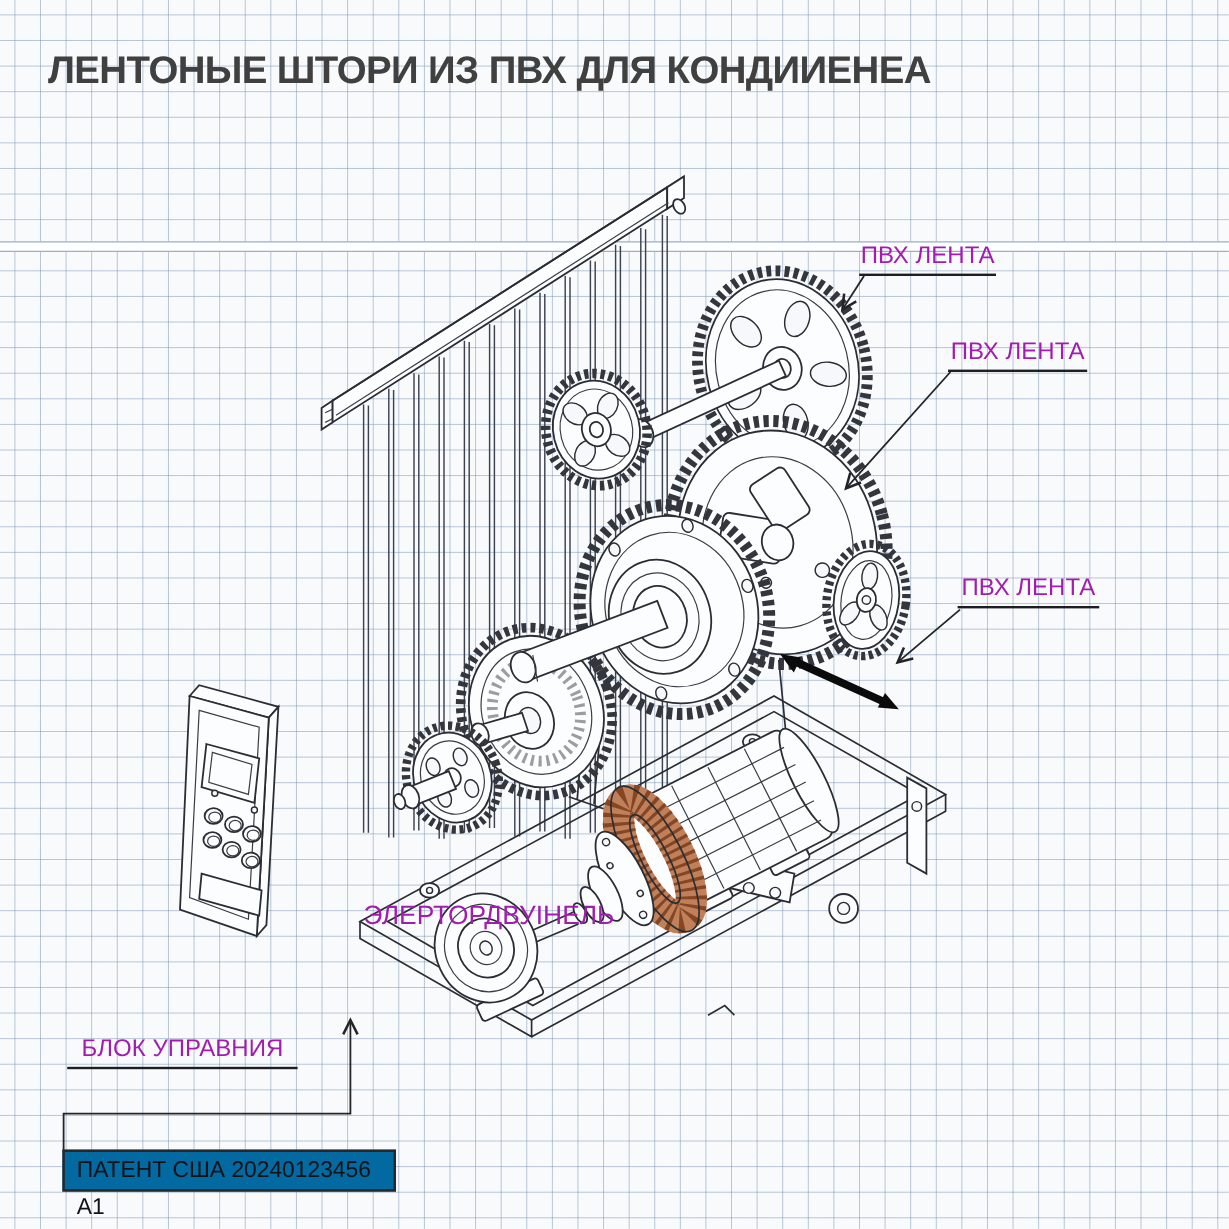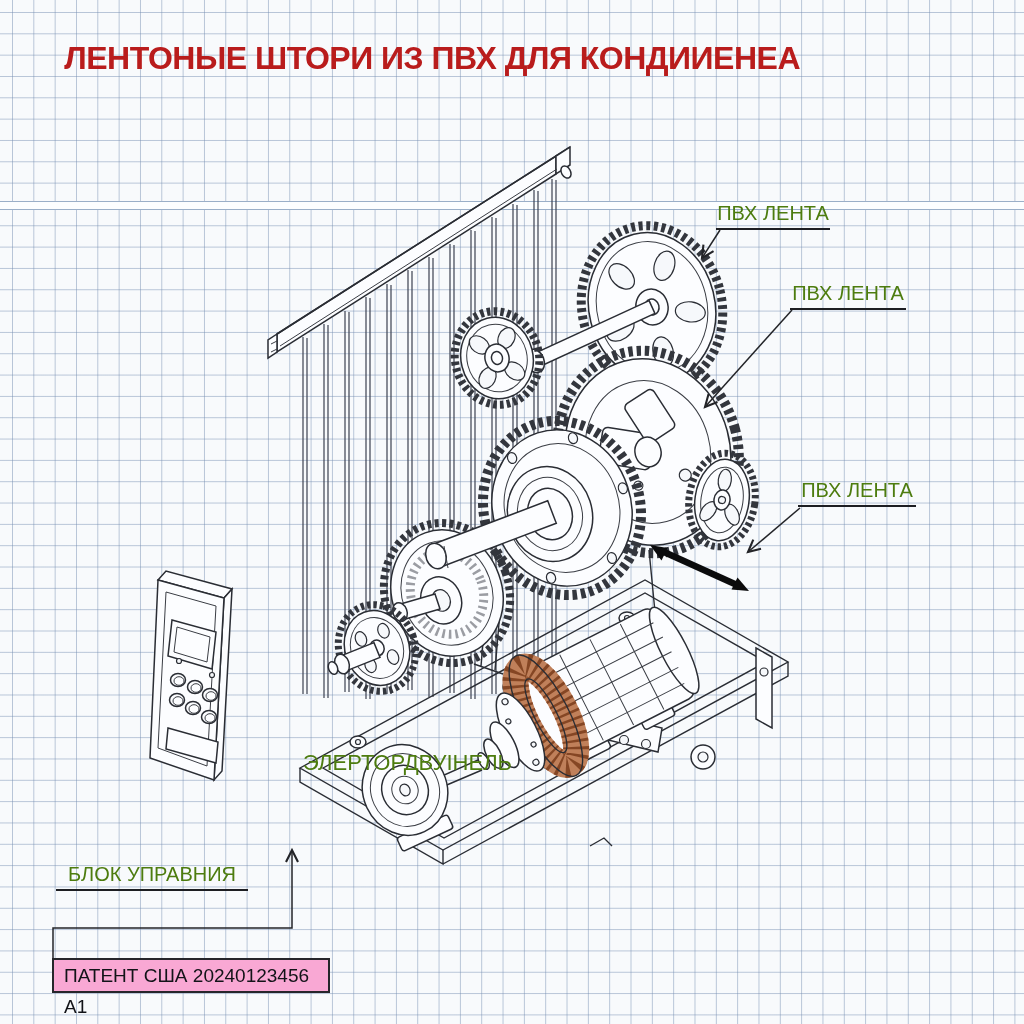--- a/index.html
+++ b/index.html
@@ -8,30 +8,30 @@
        background-color:#f8fafc;
        background-image:
          linear-gradient(to right, rgba(118,143,178,.50) 1px, transparent 1px),
          linear-gradient(to bottom, rgba(118,143,178,.50) 1px, transparent 1px);
        background-size:21.33px 21.33px;
        background-position:12px 12px;}
   .seam{position:absolute;left:0;top:201px;width:1024px;height:7px;
         background:#fcfeff;border-top:1.5px solid rgba(122,148,182,.75);
         border-bottom:1.5px solid rgba(122,148,182,.75);}
   .title{position:absolute;left:40px;top:40px;width:760px;
-         font-size:32px;font-weight:bold;letter-spacing:-0.5px;color:#b91c1c;text-align:right;}
-  .label{position:absolute;color:#4d7c0f;font-size:20px;white-space:nowrap;z-index:5;}
+         font-size:32px;font-weight:bold;letter-spacing:-0.5px;color:#404040;}
+  .label{position:absolute;color:#a21caf;font-size:20px;white-space:nowrap;z-index:5;}
   .u{border-bottom:2px solid #1d1e22;padding-bottom:3px;text-align:center;}
   .lab-pvh1{left:716px;top:202px;width:114px;}
   .lab-pvh2{left:790px;top:282px;width:116px;}
   .lab-pvh3{left:798px;top:479px;width:118px;}
   .lab-motor{left:303px;top:750px;font-size:22px;}
   .lab-blok{left:56px;top:863px;width:192px;text-align:center;}
   .patent-box{position:absolute;left:52px;top:958px;width:264px;height:31px;
-              background:#f9a8d4;border:2px solid #26262b;color:#121318;
+              background:#0369a1;border:2px solid #26262b;color:#121318;
               font-size:19px;line-height:31px;padding-left:10px;z-index:5;}
   svg{position:absolute;left:0;top:0;z-index:2;}
   .s{stroke:#2a2d34;stroke-width:1.4;fill:none;}
   .sf{stroke:#2a2d34;stroke-width:1.5;fill:#fcfdff;}
   .sh{stroke:#2a2d34;stroke-width:1.2;fill:#f6f8fb;}   
   .teeth{fill:none;stroke:#33363d;}
   .thin{stroke:#3a3d44;stroke-width:1;fill:none;}
   .strip{stroke:#3c4250;stroke-width:1.2;fill:none;}
   .lead{stroke:#232428;stroke-width:1.5;fill:none;}
   .blk{fill:#0b0b0c;}

